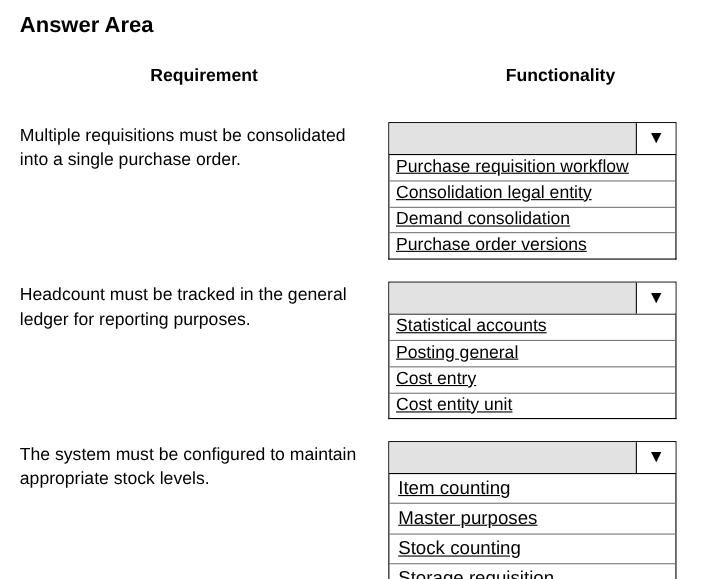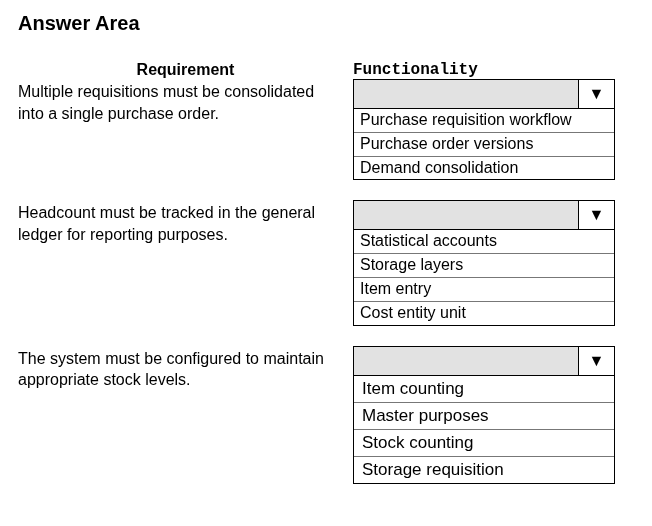--- a/index.html
+++ b/index.html
@@ -10,33 +10,34 @@
       padding: 12px 18px;
       color: #000;
     }
     .title {
       font-size: 20px;
       font-weight: bold;
       margin-bottom: 26px;
     }
     .headers {
       display: flex;
-      margin-bottom: 0;
+      margin-bottom: 32px;
+      gap: 32px;
     }
     .headers .col-left {
       width: 335px;
       text-align: center;
       font-weight: bold;
       font-size: 16px;
     }
     .headers .col-right {
       flex: 1;
+      text-align: center;
       font-weight: bold;
       font-size: 16px;
-      font-family: Liberation Mono, monospace;
     }
     .row {
       display: flex;
       align-items: flex-start;
       margin-bottom: 20px;
     }
     .req {
       width: 335px;
       font-size: 16px;
       line-height: 1.35;
@@ -60,20 +61,21 @@
       border-left: 1px solid #000;
       background: #ffffff;
       display: flex;
       align-items: center;
       justify-content: center;
       font-size: 16px;
     }
     .options {
       border: 1px solid #000;
       border-top: none;
+      text-decoration: underline;
     }
     .options .opt {
       border-bottom: 1px solid #777;
       padding: 1px 6px;
       font-size: 16px;
       line-height: 1.3;
     }
     .options .opt:last-child {
       border-bottom: none;
     }
@@ -94,37 +96,38 @@
 
 <div class="row">
   <div class="req">Multiple requisitions must be consolidated into a single purchase order.</div>
   <div class="func">
     <div class="dropdown-header">
       <div class="dd-body"></div>
       <div class="dd-arrow">▼</div>
     </div>
     <div class="options">
       <div class="opt">Purchase requisition workflow</div>
+      <div class="opt">Consolidation legal entity</div>
+      <div class="opt">Demand consolidation</div>
       <div class="opt">Purchase order versions</div>
-      <div class="opt">Demand consolidation</div>
     </div>
   </div>
 </div>
 
 <div class="row">
   <div class="req">Headcount must be tracked in the general ledger for reporting purposes.</div>
   <div class="func">
     <div class="dropdown-header">
       <div class="dd-body"></div>
       <div class="dd-arrow">▼</div>
     </div>
     <div class="options">
       <div class="opt">Statistical accounts</div>
-      <div class="opt">Storage layers</div>
-      <div class="opt">Item entry</div>
+      <div class="opt">Posting general</div>
+      <div class="opt">Cost entry</div>
       <div class="opt">Cost entity unit</div>
     </div>
   </div>
 </div>
 
 <div class="row">
   <div class="req">The system must be configured to maintain appropriate stock levels.</div>
   <div class="func">
     <div class="dropdown-header">
       <div class="dd-body"></div>

